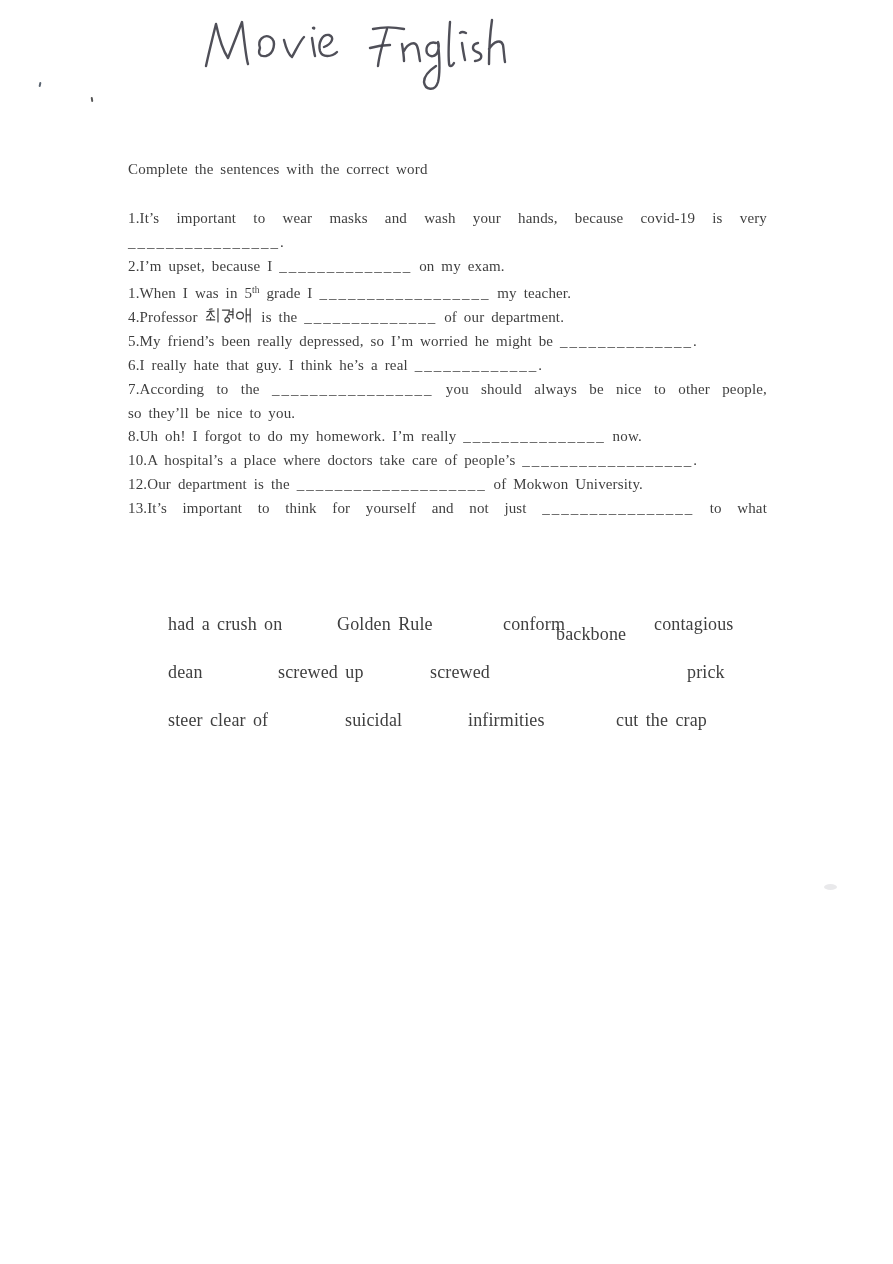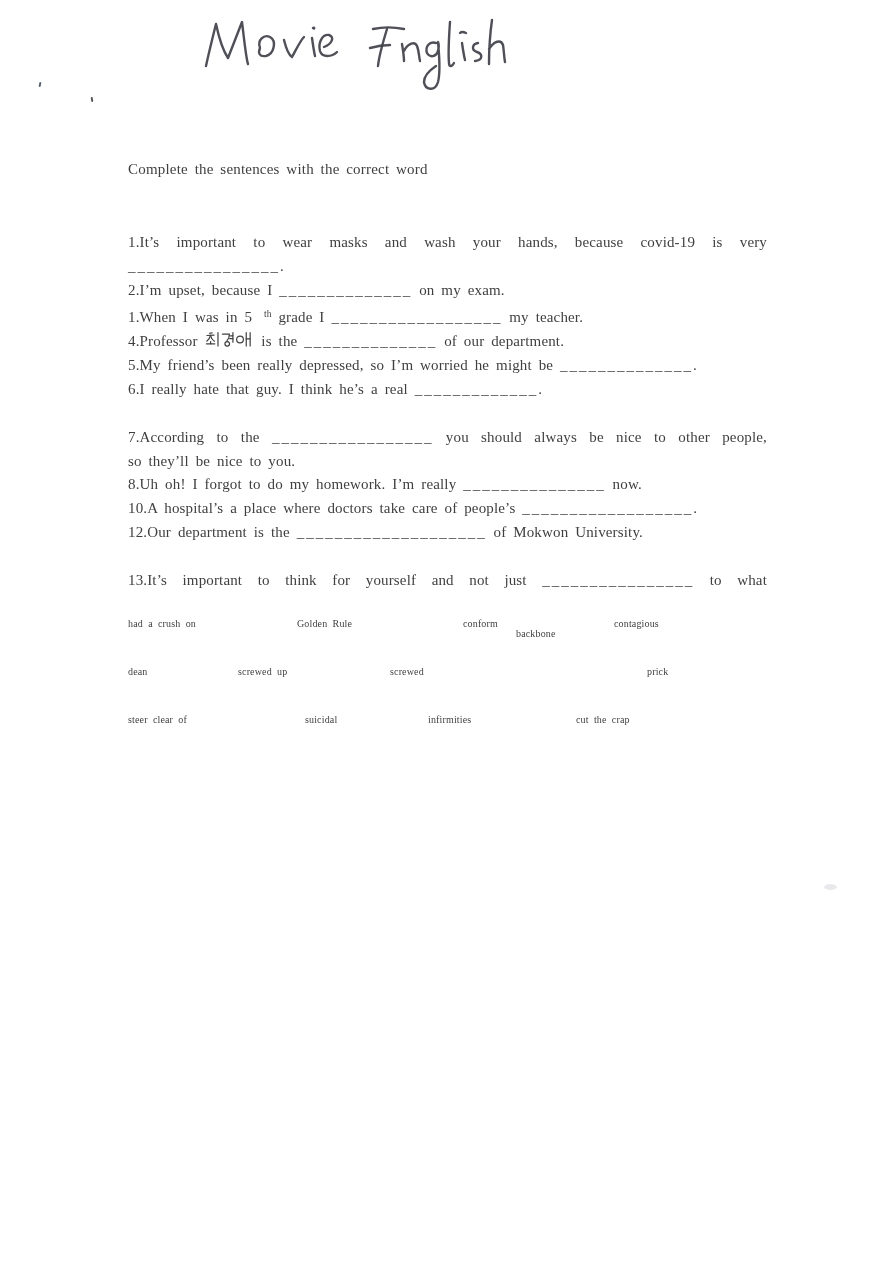--- a/index.html
+++ b/index.html
@@ -11,28 +11,28 @@
   
   .speck{position:absolute;border-radius:1px;}
   .speck.s1{left:39px;top:82px;width:2px;height:5px;background:#5c6672;transform:rotate(12deg);}
   .speck.s2{left:91px;top:97px;width:2px;height:5px;background:#575757;transform:rotate(-8deg);}
   .smudge{position:absolute;left:824px;top:884px;width:13px;height:6px;background:#e9e9eb;border-radius:50%;}
   
   .instruction{position:absolute;left:128px;top:161px;font-size:15px;line-height:17px;
                letter-spacing:.2px;word-spacing:2.8px;}
   .bodytext{position:absolute;left:128px;top:207px;width:639px;}
   .line{width:639px;font-size:15px;line-height:23.93px;letter-spacing:.15px;word-spacing:3px;white-space:nowrap;}
-  .line.just{white-space:normal;word-spacing:.3px;text-align:justify;text-align-last:justify;margin-top:24px;}
-  .line sup{font-size:9.5px;vertical-align:5px;letter-spacing:0;margin-left:12px;}
+  .line.just{white-space:normal;word-spacing:.3px;text-align:justify;text-align-last:justify;}
+  .line sup{font-size:9.5px;vertical-align:5px;letter-spacing:0;}
   .bl{letter-spacing:2px;}
   
   .hangul-svg{display:inline-block;width:48px;height:17px;vertical-align:-2px;margin:0 1px;}
   .hangul-svg path,.hangul-svg circle{fill:none;stroke:#3f3f3f;stroke-width:1.35;stroke-linecap:round;}
   
-  .wb-item{position:absolute;font-size:10px;line-height:22px;letter-spacing:.15px;word-spacing:2.6px;white-space:nowrap;}
+  .wb-item{position:absolute;font-size:18px;line-height:22px;letter-spacing:.15px;word-spacing:2.6px;white-space:nowrap;margin-left:40px;}
 </style>
 </head>
 <body>
 
 <div class="page">
 
   <svg class="title-svg" viewBox="0 0 340 92" aria-label="Movie English">
     <title>Movie English</title>
     <g>
       <path d="M10,52 C13,38 17,22 20,10 C23,24 28,38 32,44 C36,34 42,18 46,8 C48,24 50,44 52,50"></path>

